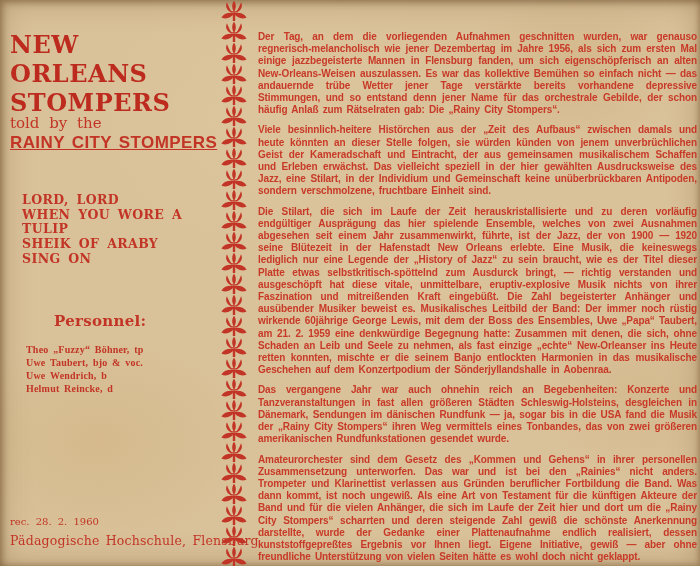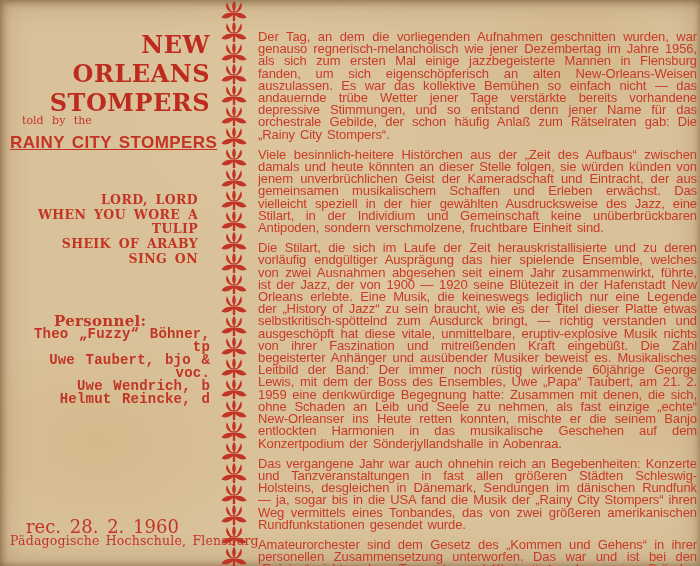--- a/index.html
+++ b/index.html
@@ -16,75 +16,75 @@
       radial-gradient(ellipse 120px 90px at 55% 50%, rgba(236,216,178,.35), transparent 70%),
       radial-gradient(ellipse 260px 200px at 40% 20%, rgba(229,206,164,.30), transparent 75%),
       radial-gradient(ellipse 150px 120px at 92% 70%, rgba(196,158,104,.22), transparent 70%),
       var(--paper,#d9c199);
     box-shadow:
       inset 0 0 30px rgba(110,78,40,.35),
       inset 3px 3px 6px rgba(96,64,30,.45),
       inset -2px -2px 5px rgba(96,64,30,.28);
   }
   
-  .left-col{position:absolute;left:10px;top:0;width:200px;height:566px;color:var(--ink,#c23526);text-align:right;}
+  .left-col{position:absolute;left:10px;top:0;width:200px;height:566px;color:var(--ink,#c23526);}
   .album-title{
     position:absolute;top:30px;left:0;margin:0;
     font-family:"DejaVu Serif","Liberation Serif",serif;
     font-weight:700;font-size:24px;line-height:29px;letter-spacing:.5px;
     color:var(--ink-dark,#bd2b1f);
   }
   .subtitle{
-    position:absolute;top:114px;left:12px;
+    position:absolute;top:114px;left:0;
     font-family:"DejaVu Serif","Liberation Serif",serif;
-    font-size:11px;word-spacing:5px;color:var(--ink,#c23526);
+    font-size:15px;word-spacing:5px;color:var(--ink,#c23526);
   }
   .band-name{
     position:absolute;top:133px;left:0;
     font-family:"Liberation Sans",sans-serif;font-weight:700;
     font-size:17px;letter-spacing:.4px;word-spacing:2px;
     color:var(--ink,#c23526);white-space:nowrap;text-decoration:underline;
   }
   .track-list{
     position:absolute;top:181px;left:0;margin:12px;padding:0;list-style:none;
     font-family:"DejaVu Serif","Liberation Serif",serif;font-weight:700;
     font-size:12.5px;line-height:14.7px;letter-spacing:.4px;word-spacing:3px;
   }
   .personnel-label{
     position:absolute;top:312px;left:0;
     font-family:"DejaVu Serif","Liberation Serif",serif;font-weight:700;
     font-size:15px;letter-spacing:.3px;margin-left:44px;
   }
   .personnel-list{
-    position:absolute;top:328px;left:0;margin:0;padding:0;list-style:none;
-    font-family:Liberation Mono, monospace;font-weight:700;
-    font-size:14px;line-height:12.9px;letter-spacing:.2px;word-spacing:2px;
+    position:absolute;top:328px;left:0;margin:16px;padding:0;list-style:none;
+    font-family:Liberation Serif, serif;font-weight:700;
+    font-size:10px;line-height:12.9px;letter-spacing:.2px;word-spacing:2px;
   }
   .rec-date{
     position:absolute;top:516px;left:0;
     font-family:"DejaVu Serif","Liberation Serif",serif;
-    font-size:18px;word-spacing:3px;margin-left:16px;
+    font-size:10px;word-spacing:3px;
   }
   .rec-location{
     position:absolute;top:533px;left:0;
     font-family:"DejaVu Serif","Liberation Serif",serif;
     font-size:12.5px;letter-spacing:.2px;word-spacing:2px;white-space:nowrap;
   }
   
   .ornament-border{position:absolute;left:219px;top:0;width:30px;height:566px;color:var(--ink,#c23526);}
   .ornament-border svg{display:block;}
   
   .right-col{
     position:absolute;left:258px;top:31px;width:439px;height:535px;overflow:hidden;
     color:var(--ink-body,#c83a28);
   }
   .right-col p{
     margin:0 0 8px 0;
-    font-family:"Liberation Sans",sans-serif;font-weight:400;
-    font-size:13px;line-height:12.2px;letter-spacing:-.1px;word-spacing:1.5px;
+    font-family:"Liberation Sans",sans-serif;font-weight:700;
+    font-size:10px;line-height:12.2px;letter-spacing:-.1px;word-spacing:1.5px;
     text-align:justify;
   }
 </style>
 </head>
 <body>
 
 <div class="sleeve">
 
   <div class="left-col">
     <h1 class="album-title">

